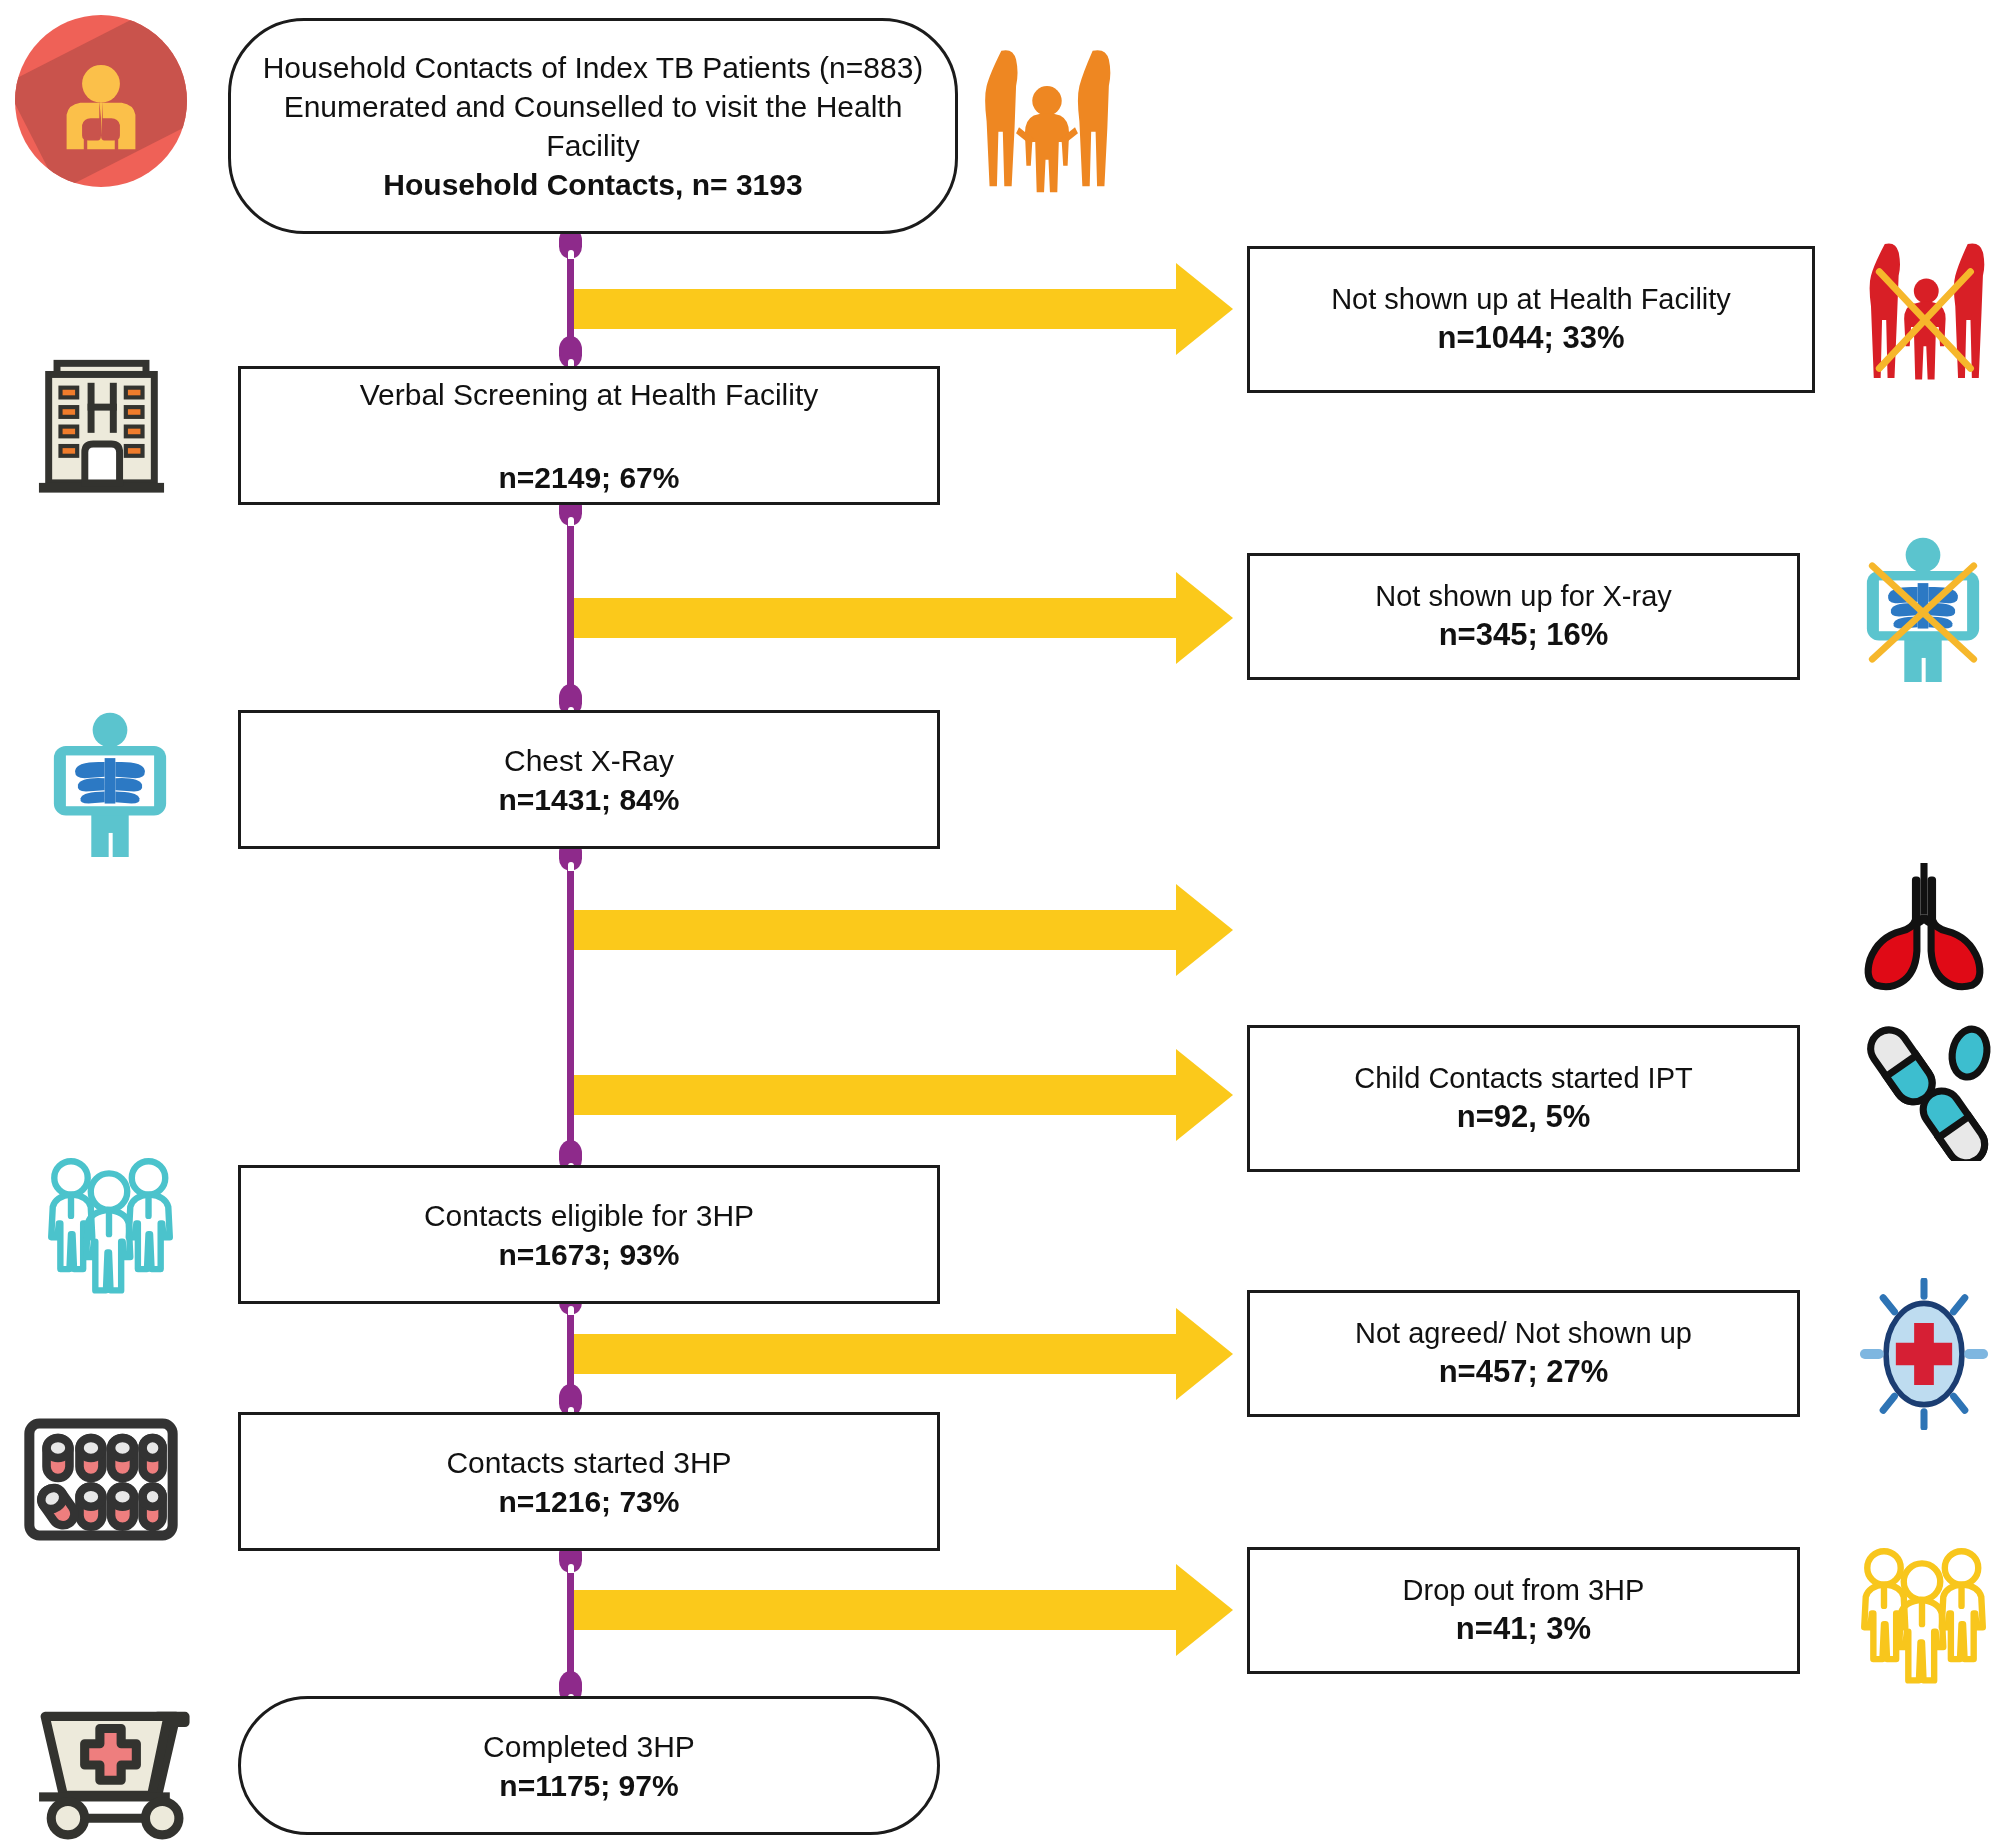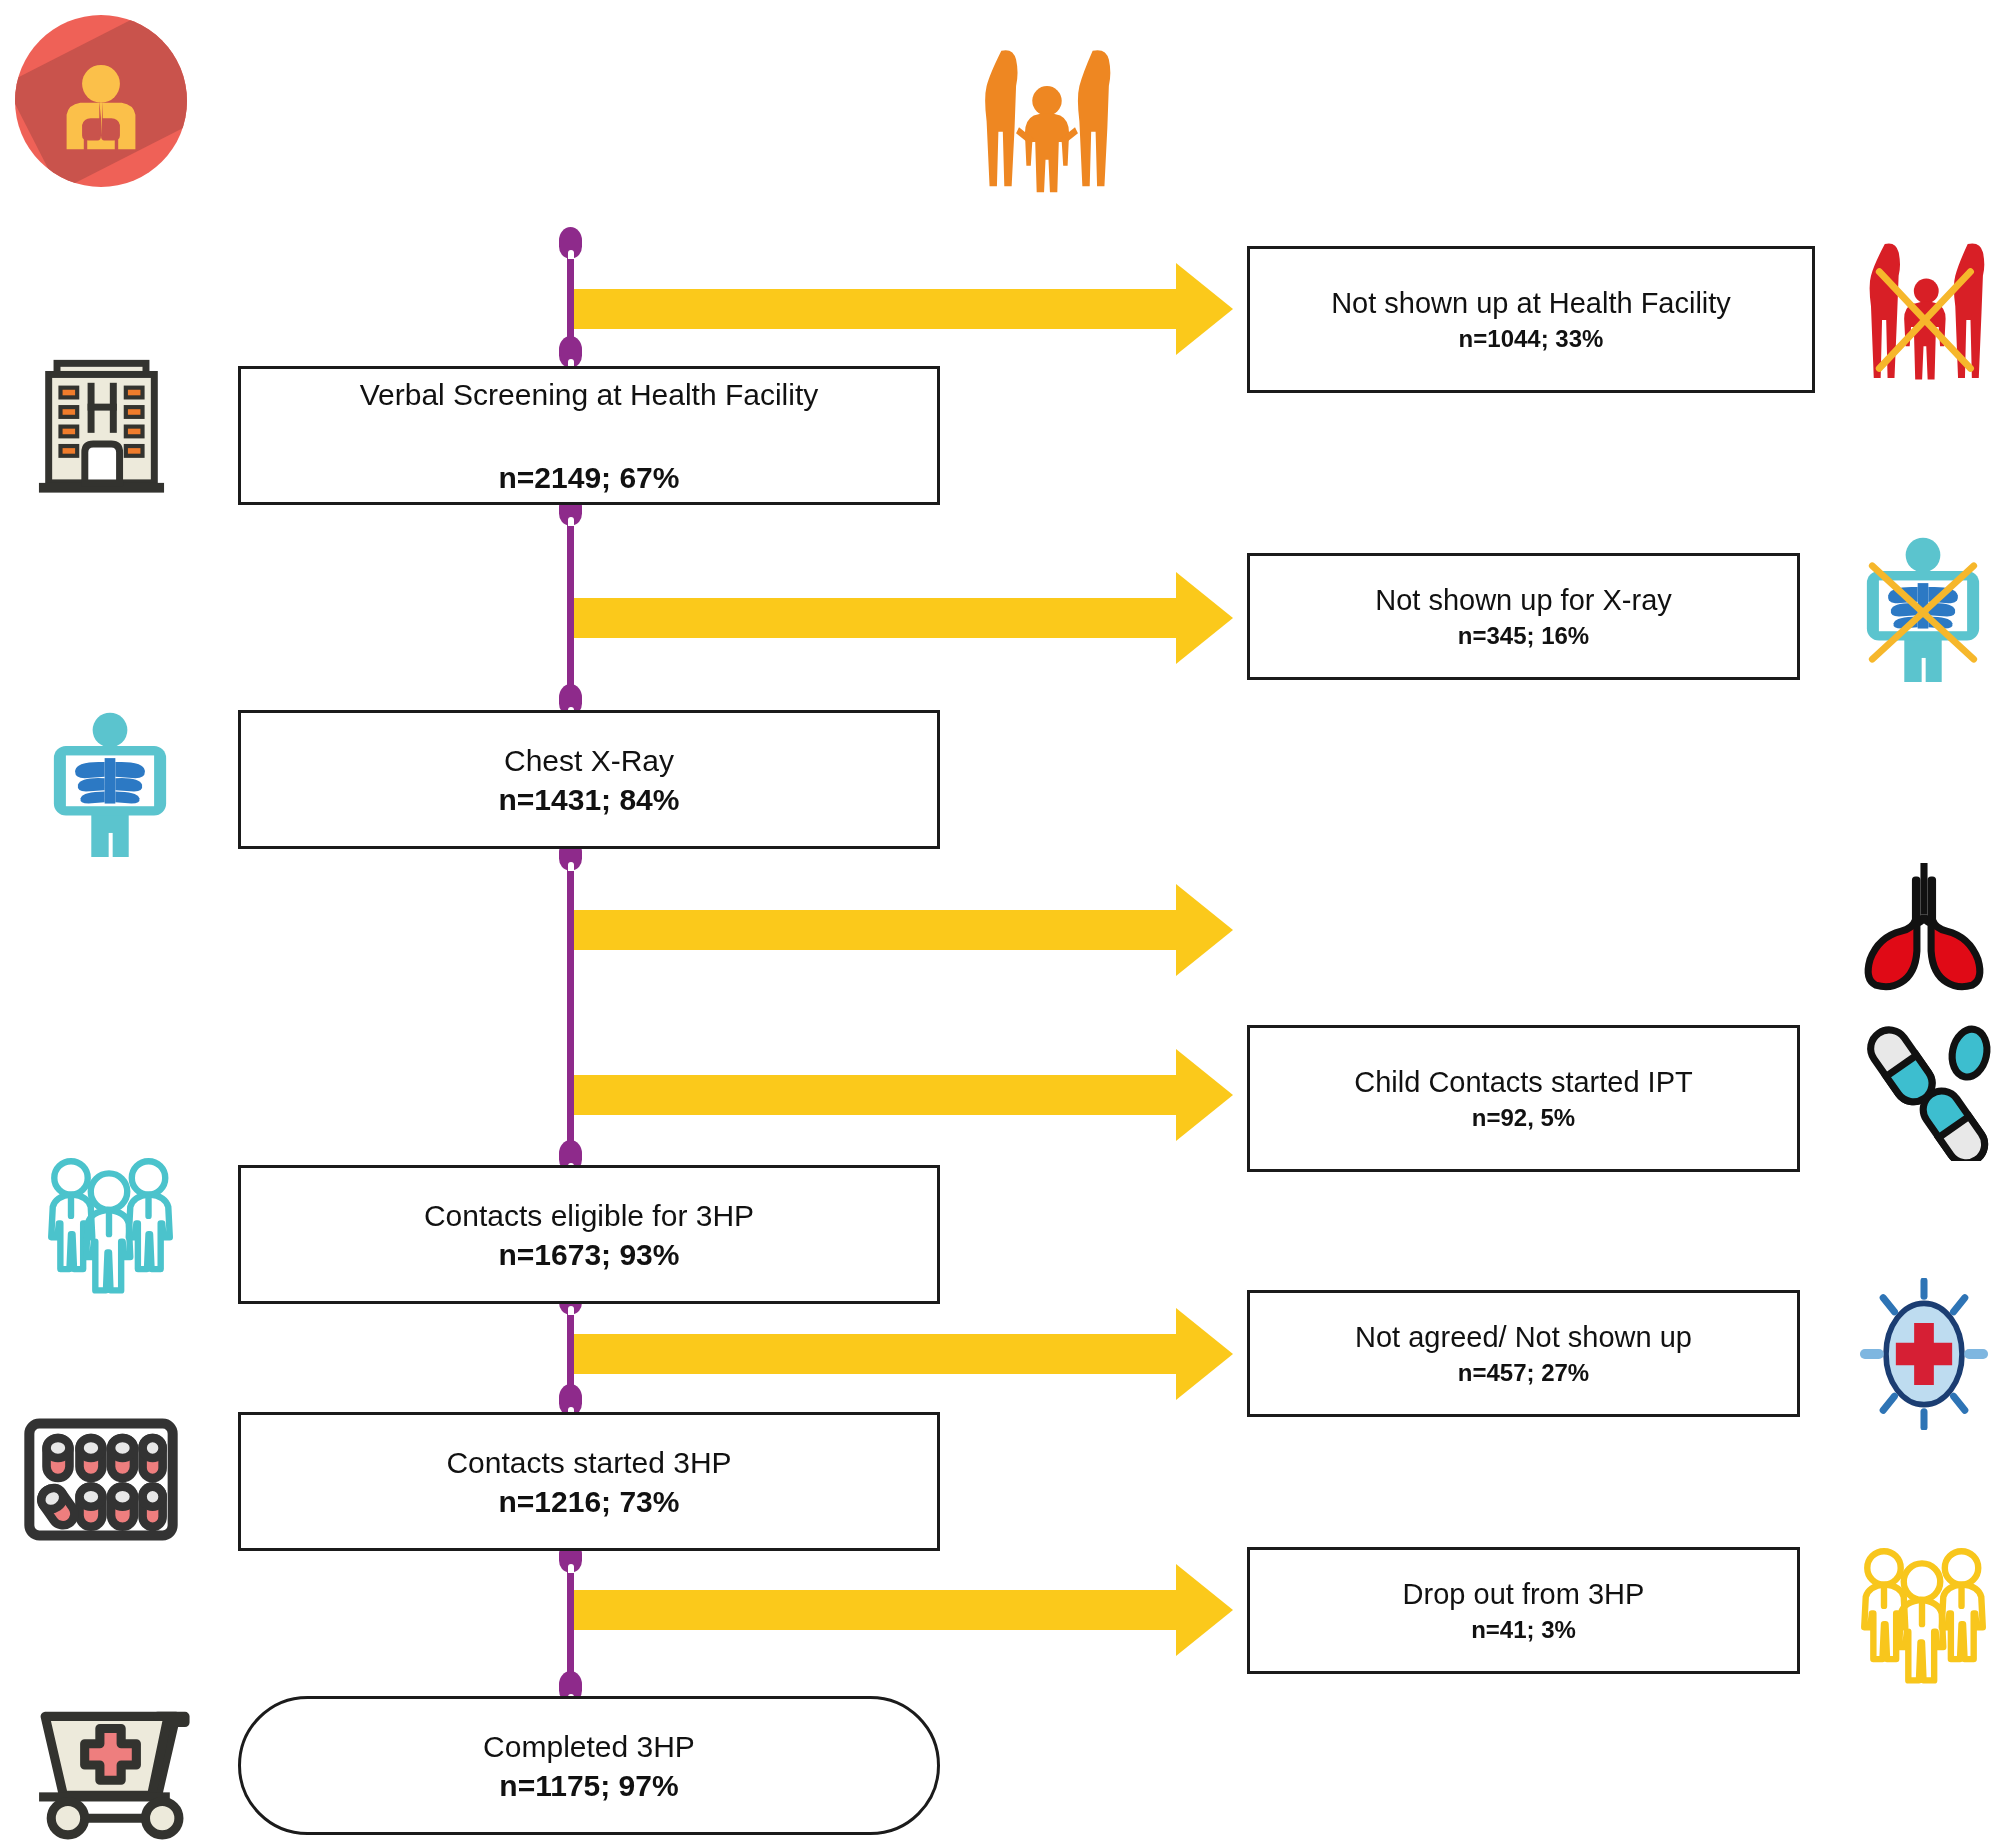--- a/index.html
+++ b/index.html
@@ -12,21 +12,21 @@
         text-align:center;color:#111;z-index:6;}
   .node .ln{display:block;line-height:1.30;}
   .node .t1{font-size:30px;font-weight:400;}
   .node .t2{font-size:30px;font-weight:700;}
   .rounded{border-radius:76px;}
 
   .rbox{position:absolute;background:#fff;border:3.5px solid #1b1b1b;box-sizing:border-box;
         display:flex;flex-direction:column;align-items:center;justify-content:center;
         text-align:center;color:#111;z-index:6;}
   .rbox .t1{font-size:29px;font-weight:400;line-height:1.3;}
-  .rbox .t2{font-size:24px;font-weight:700;line-height:1.3;}
+  .rbox .t2{font-size:31px;font-weight:700;line-height:1.3;}
 
   
   .spine{position:absolute;width:7px;background:#8e2a8b;z-index:2;}
   .knob{position:absolute;width:23px;height:31px;background:#8e2a8b;z-index:3;
         border-radius:13px 13px 11px 11px/15px 15px 13px 13px;}
   .knob:after{content:"";position:absolute;left:50%;bottom:-1px;width:6px;height:9px;
         background:#fff;transform:translateX(-50%);border-radius:3px 3px 0 0;}
 
   
   .arrow{position:absolute;height:40px;z-index:4;}
@@ -83,20 +83,26 @@
   </div>
   <div class="arrow" style="left:574px;top:1334px;width:659px;">
     <div class="shaft" style="width:603px;"></div>
       <div class="head" style="left:602px;"></div>
   </div>
   <div class="arrow" style="left:574px;top:1590px;width:659px;">
     <div class="shaft" style="width:603px;"></div>
       <div class="head" style="left:602px;"></div>
   </div>
 
+  <div class="node rounded" style="left:228px;top:18px;width:730px;height:216px;padding:0 30px;">
+    <span class="ln t1">Household Contacts of Index TB Patients (n=883)</span>
+    <span class="ln t1">Enumerated and Counselled to visit the Health</span>
+    <span class="ln t1">Facility</span>
+    <span class="ln t2">Household Contacts, n= 3193</span>
+  </div>
 
   <div class="node" style="left:238px;top:366px;width:702px;height:139px;gap:44px;">
     <span class="ln t1">Verbal Screening at Health Facility</span>
     <span class="ln t2">n=2149; 67%</span>
   </div>
 
   <div class="node" style="left:238px;top:710px;width:702px;height:139px;">
     <span class="ln t1">Chest X-Ray</span>
     <span class="ln t2">n=1431; 84%</span>
   </div>

